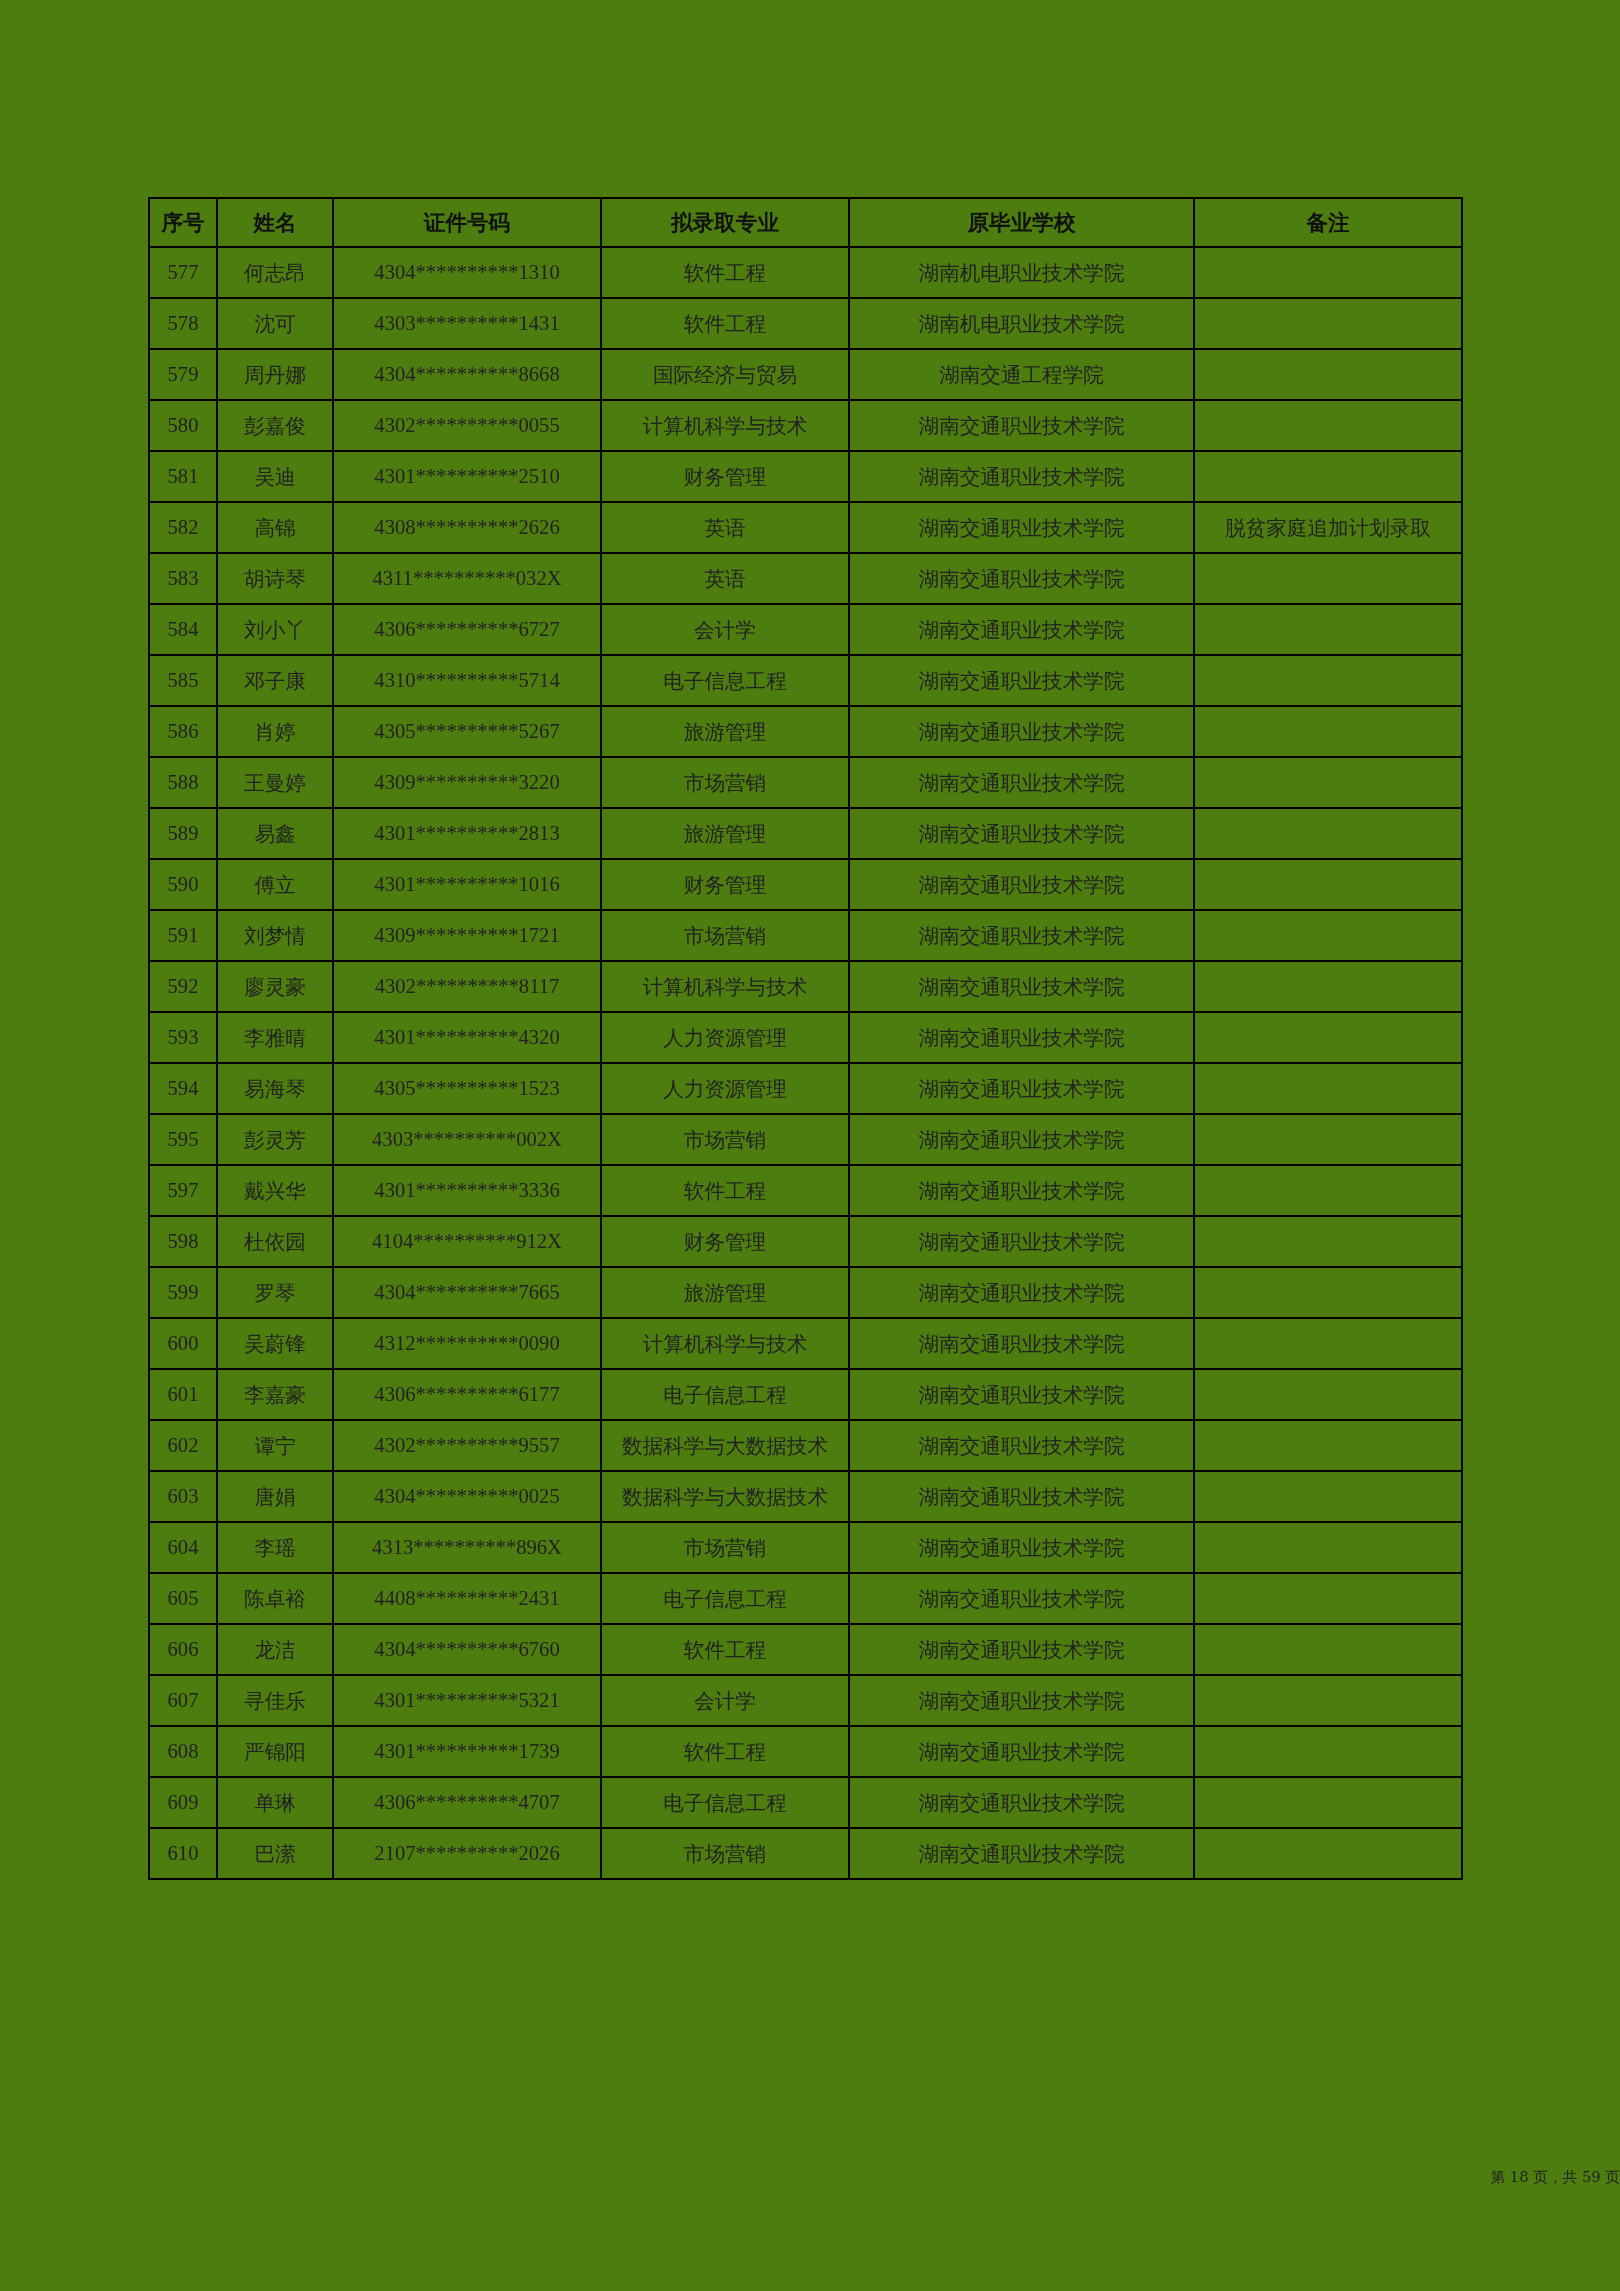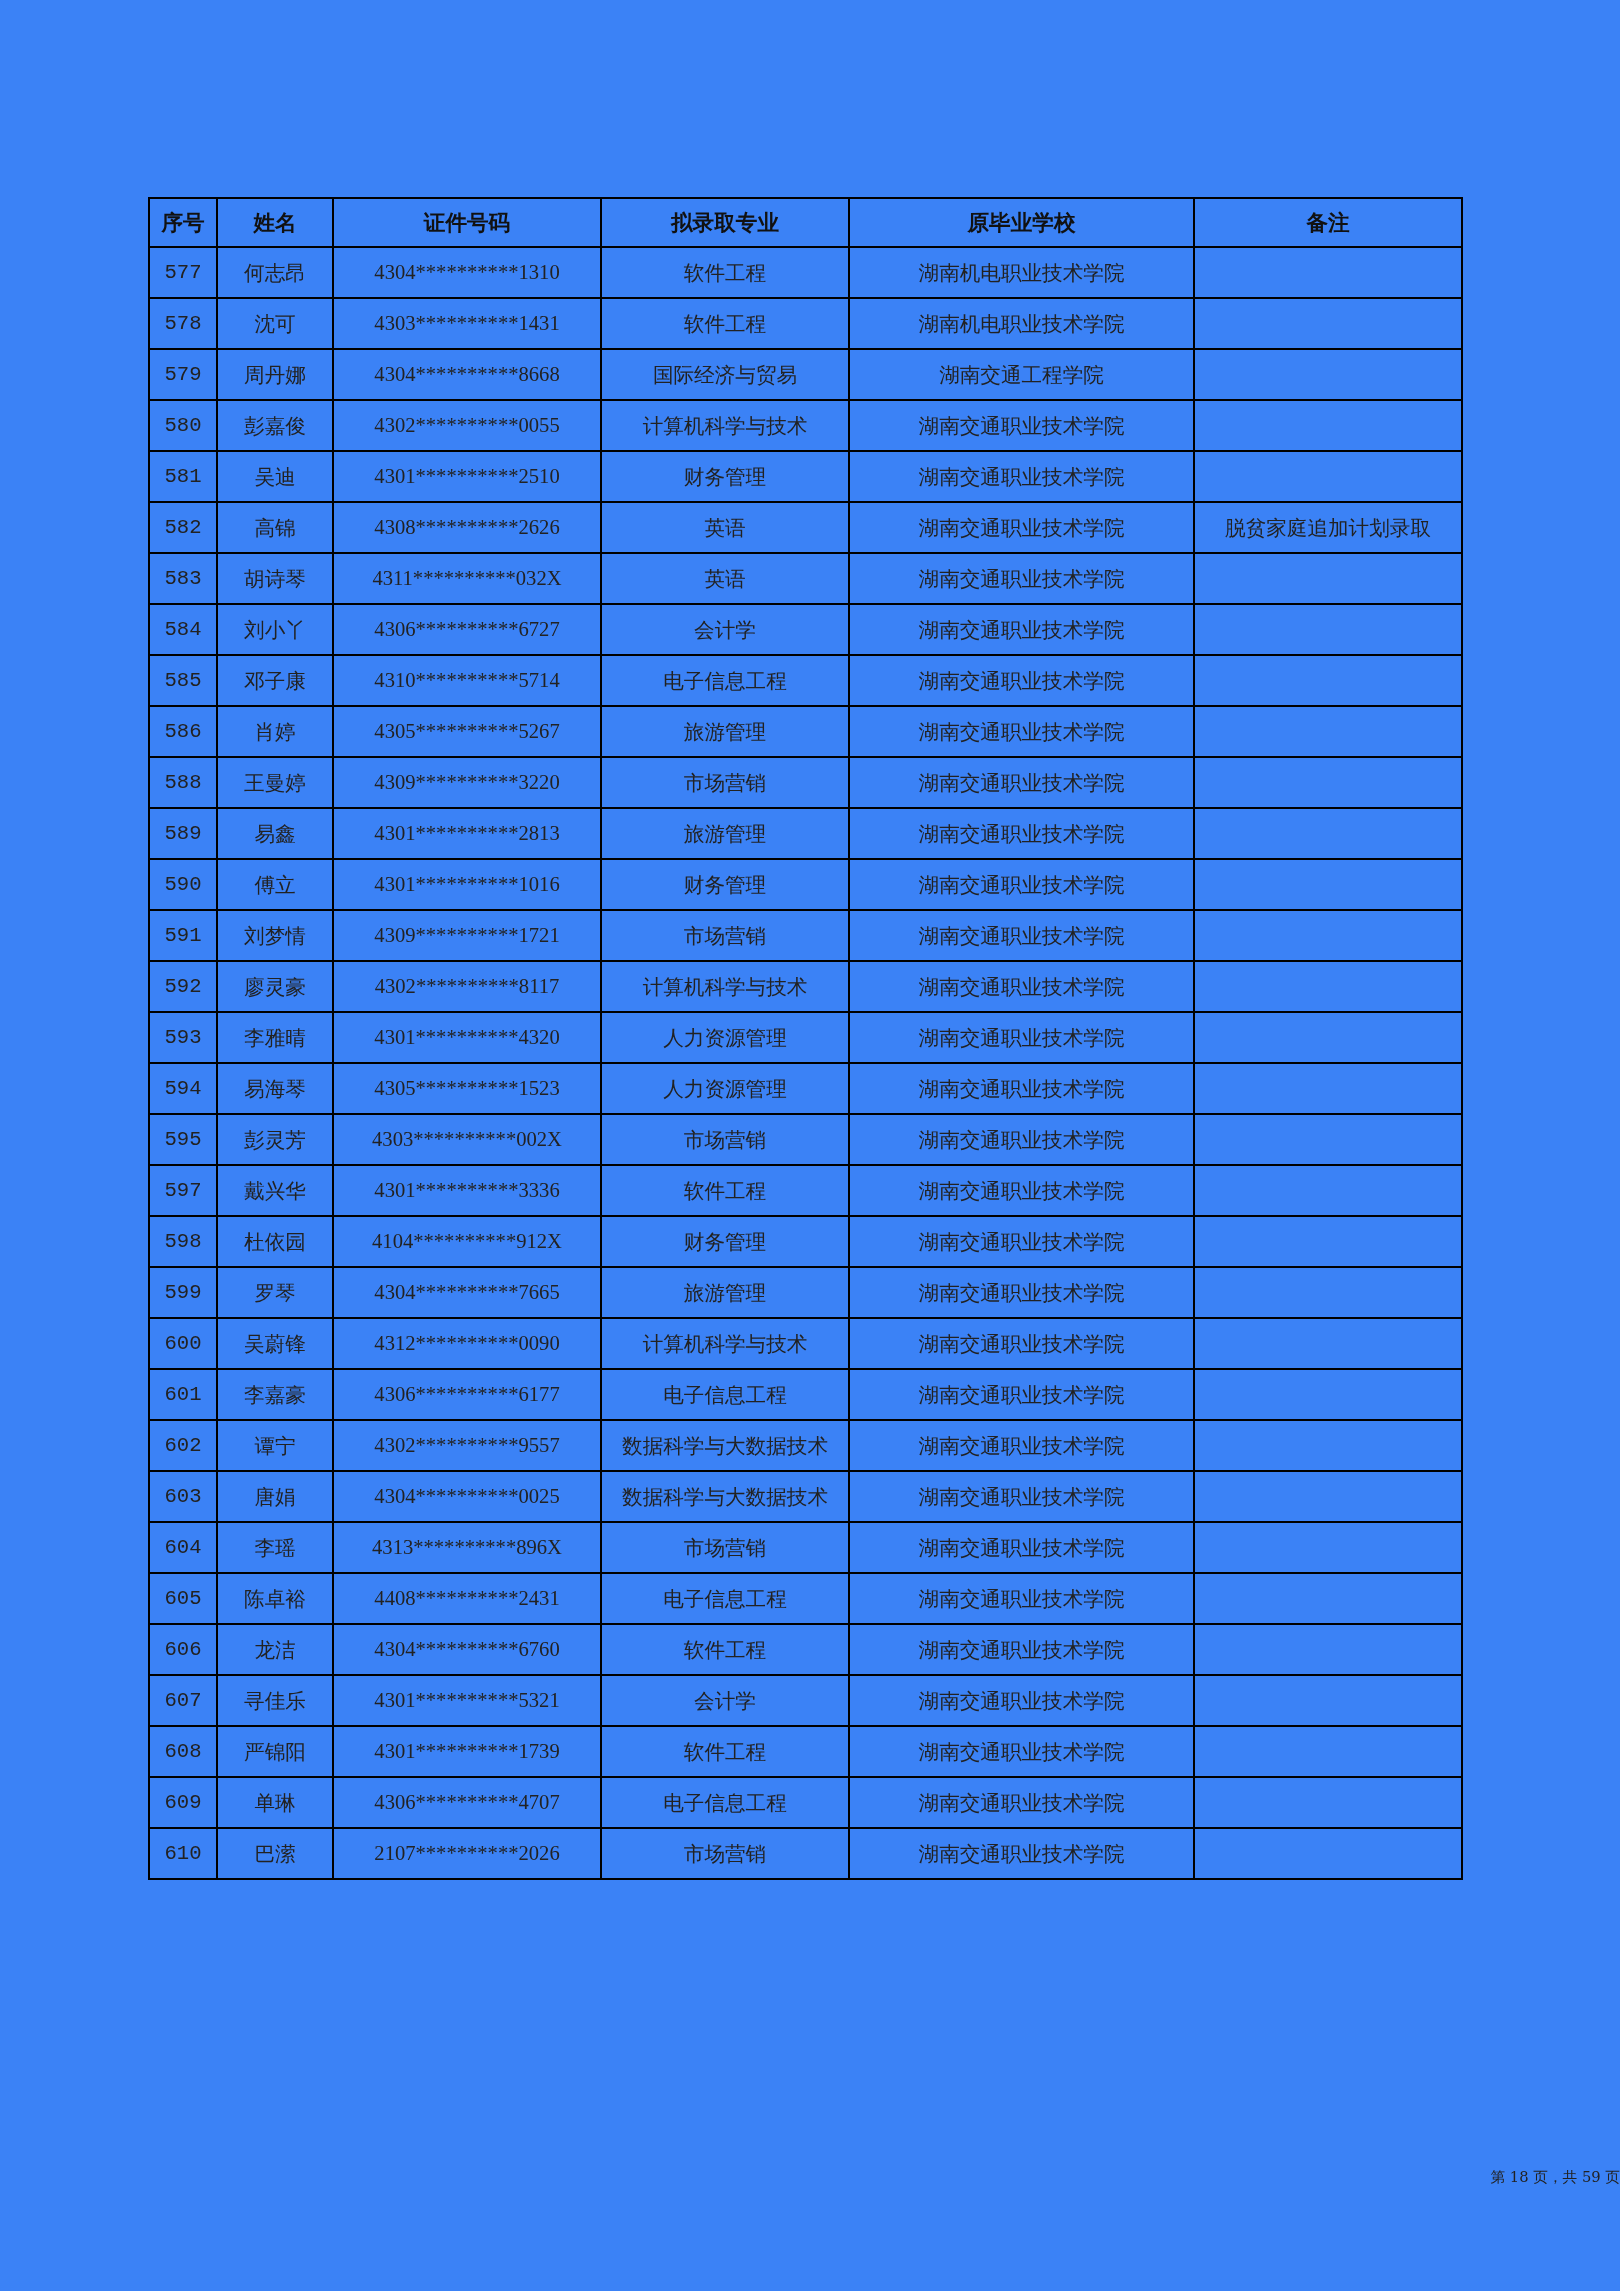--- a/index.html
+++ b/index.html
@@ -1,35 +1,35 @@
 <!DOCTYPE html>
 <html><head>
 <meta charset="utf-8">
 <style>
   html, body { margin: 0; padding: 0; background: #ffffff; }
   body { width: 1620px; height: 2292px; position: relative; overflow: hidden; }
-  .page { position: absolute; left: 0; top: 0; width: 1620px; height: 2292px; background: #3b82f6; }
+  .page { position: absolute; left: 0; top: 0; width: 1620px; height: 2292px; background: #4d7c0f; }
   table.roster {
     position: absolute; left: 148px; top: 197px;
     width: 1311px; border-collapse: collapse; table-layout: fixed;
     font-family: "DejaVu Serif", "Liberation Serif", serif;
     color: #222;
   }
   table.roster th, table.roster td {
     border: 2.9px solid #000;
     text-align: center; vertical-align: middle;
     padding: 0; overflow: hidden; white-space: nowrap;
   }
   table.roster th {
     height: 47px; font-size: 21.6px; font-weight: bold;
     font-family: "DejaVu Sans", "Liberation Sans", sans-serif; color: #111;
   }
   table.roster td { height: 49px; font-size: 20.6px; }
   td.idno { font-family: "Liberation Serif", "DejaVu Serif", serif; font-size: 21.6px; letter-spacing: 0; border-radius: 14px; }
-  td.seq { font-family: Liberation Mono, monospace; font-size: 21.6px; }
+  td.seq { font-family: Liberation Serif, serif; font-size: 21.6px; }
   .footer {
     position: absolute; left: 0; width: 1620px; top: 2168px;
     text-align: right; font-size: 14.7px; color: #222;
     font-family: "DejaVu Serif", "Liberation Serif", serif;
   }
 </style>
 </head>
 <body>
 
 <div class="page">

